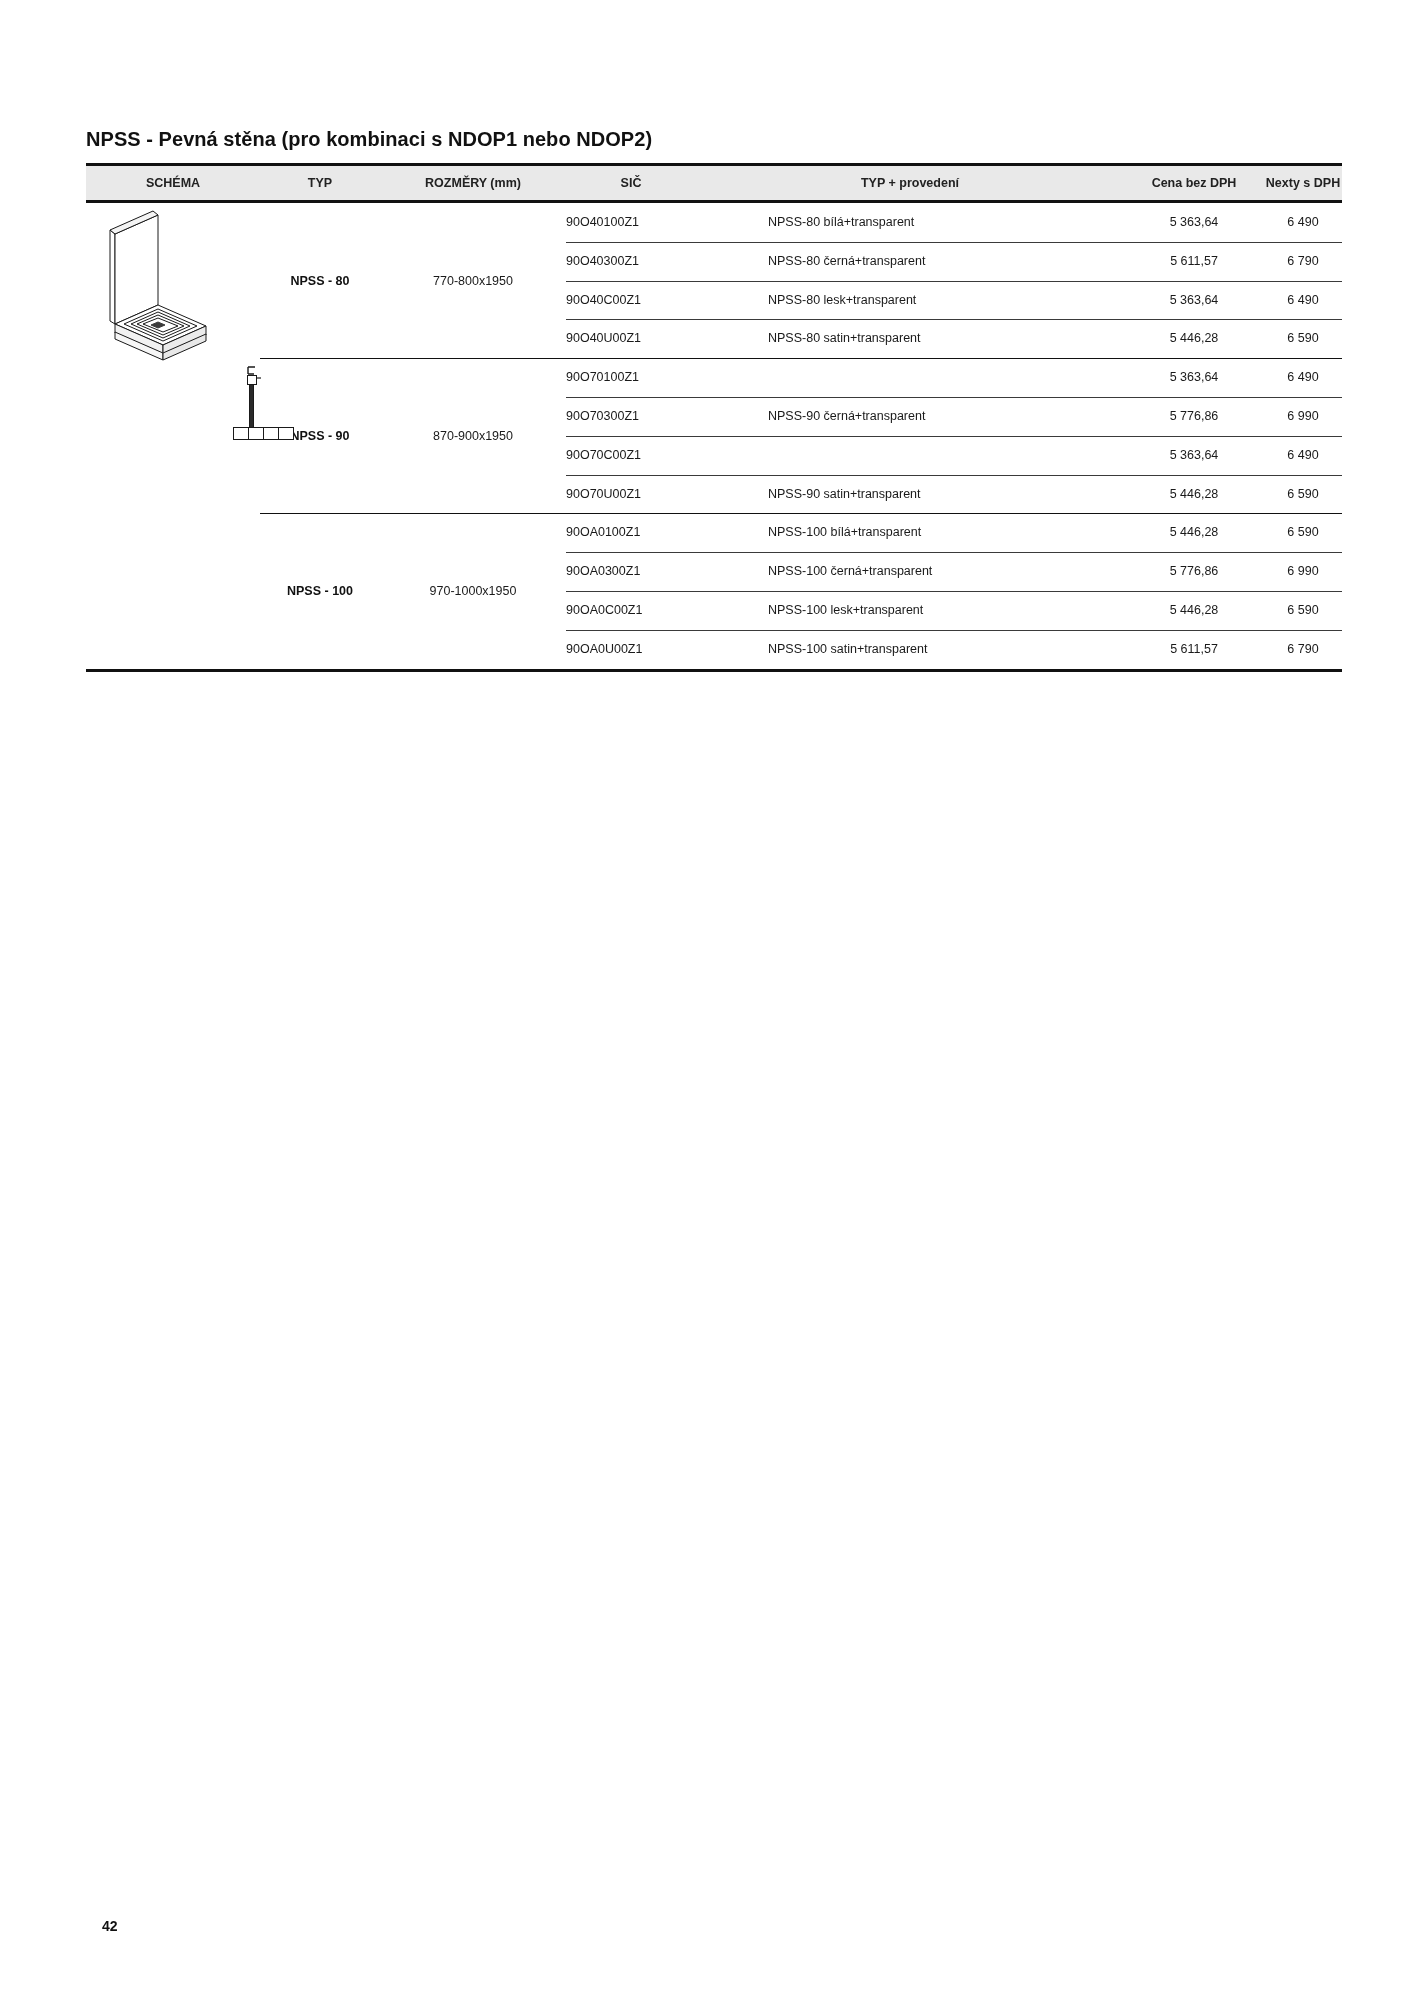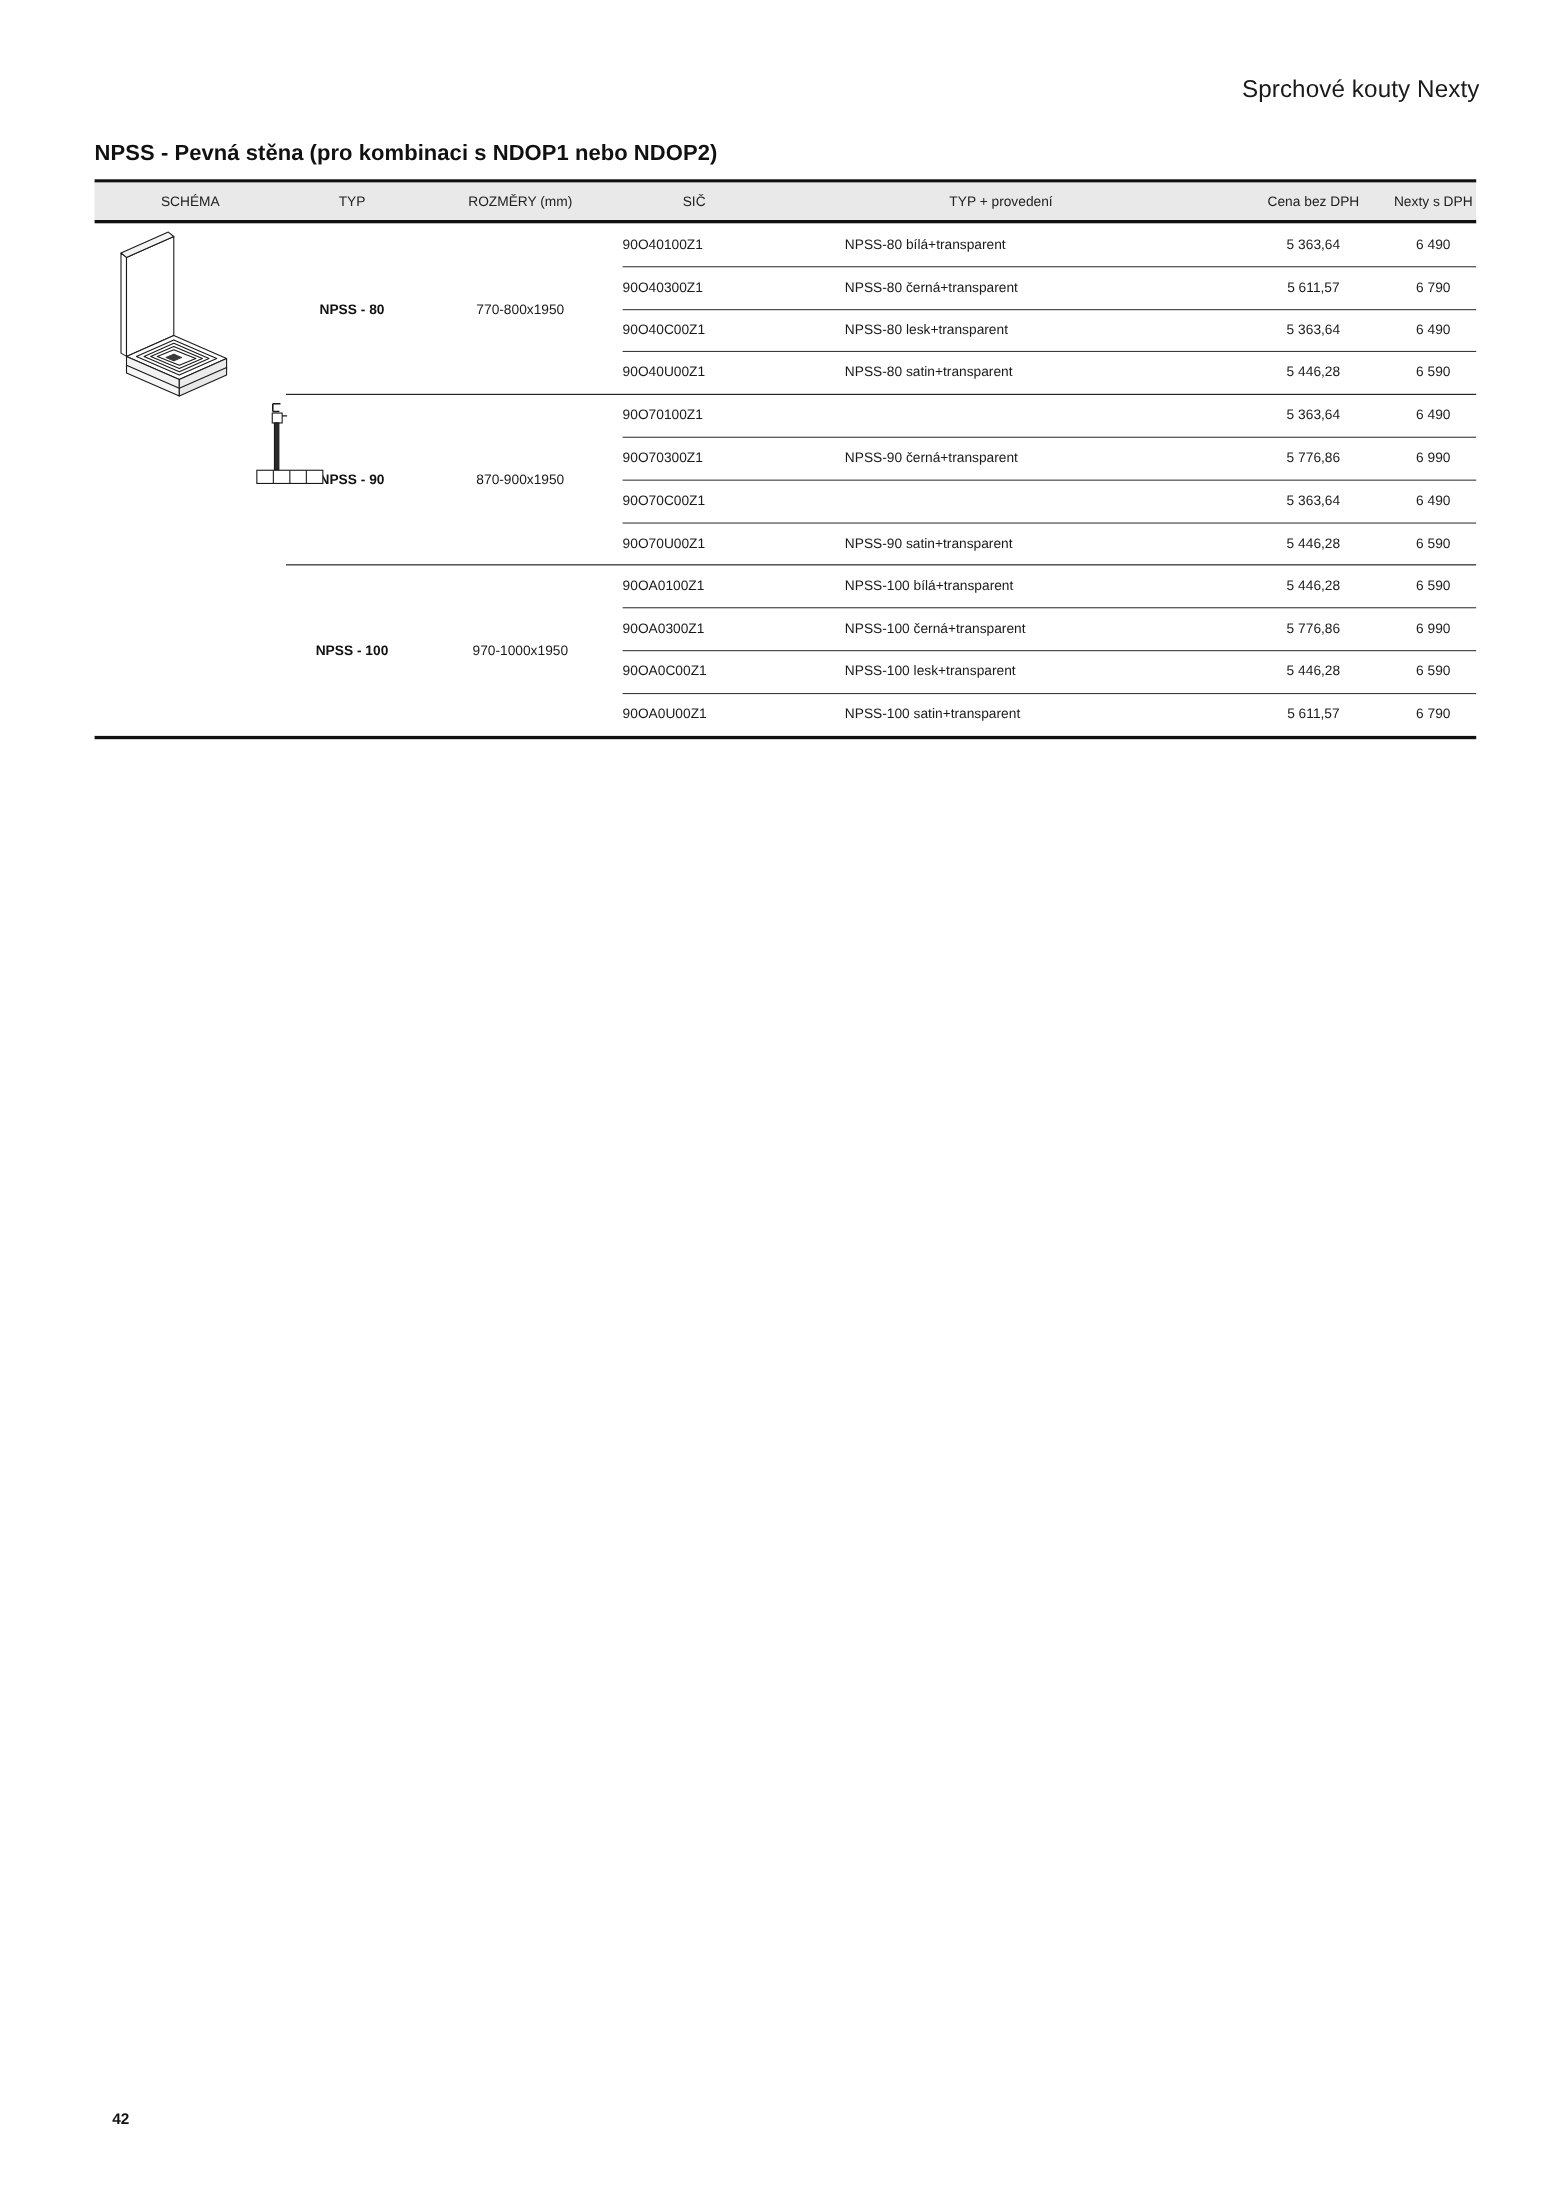--- a/index.html
+++ b/index.html
@@ -72,21 +72,21 @@
     position: relative;
     height: 34px;
     background: #e9e9e9;
   }
   .thead .cell {
     position: absolute;
     top: 0;
     height: 34px;
     line-height: 34px;
     font-size: 12.5px;
-    font-weight: 400;
+    font-weight: 700;
     color: #222222;
     text-align: center;
     white-space: nowrap;
   }
 
   
   .tbody {
     position: relative;
   }
 
@@ -181,21 +181,20 @@
     font-size: 14px;
     font-weight: 700;
     color: #111111;
   }
 </style>
 </head>
 <body>
 
 <div class="page">
 
-  <div class="doc-header">Sprchové kouty Nexty</div>
 
   <div class="section-title">NPSS - Pevná stěna (pro kombinaci s NDOP1 nebo NDOP2)</div>
 
   <div class="price-table">
 
     <div class="rule-thick"></div>
 
     <div class="thead">
       <div class="cell col-schema">SCHÉMA</div>
       <div class="cell col-typ">TYP</div>

